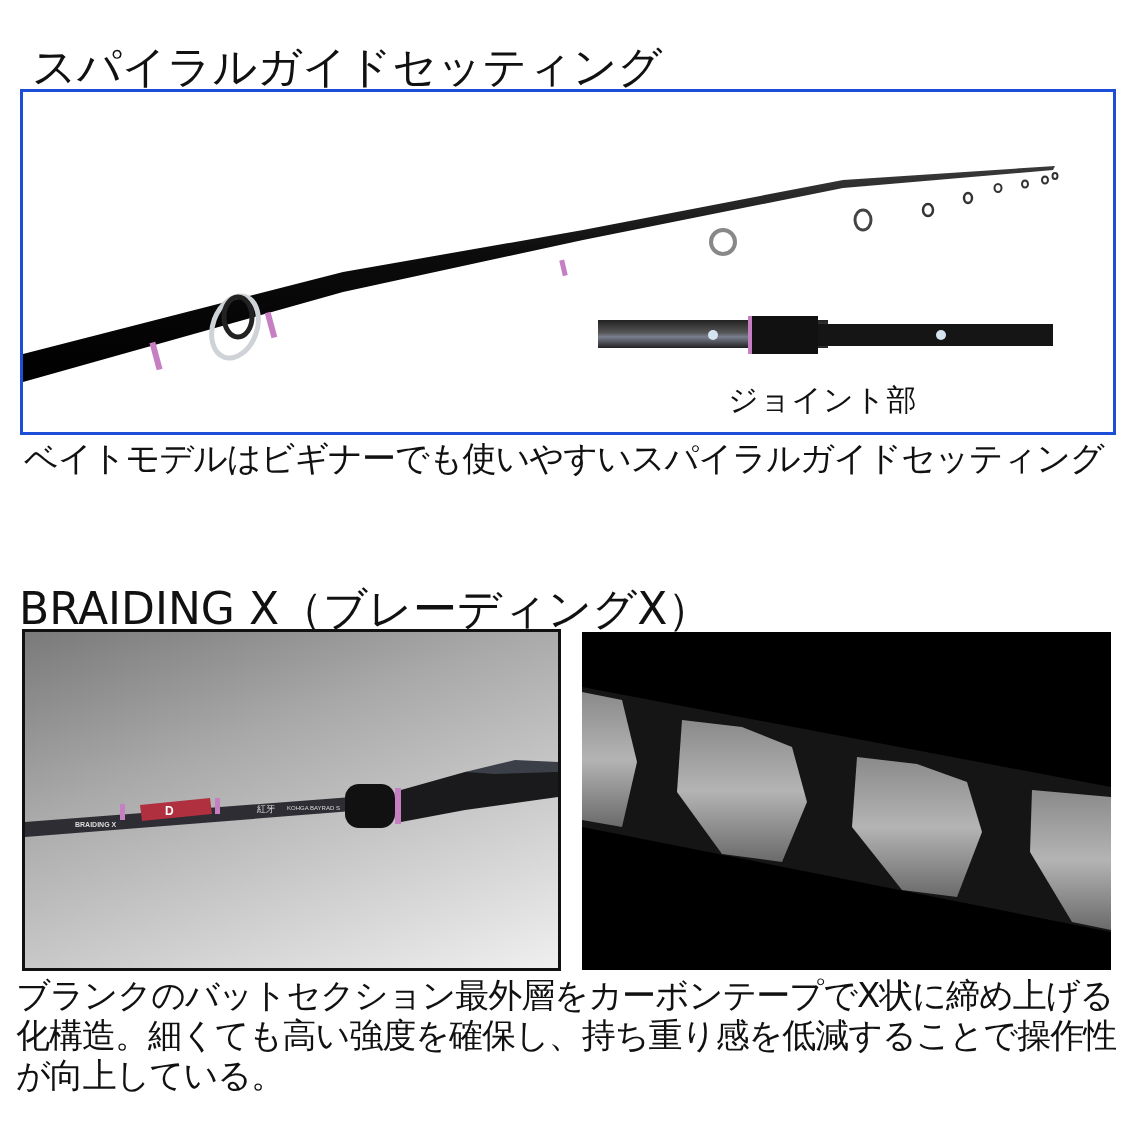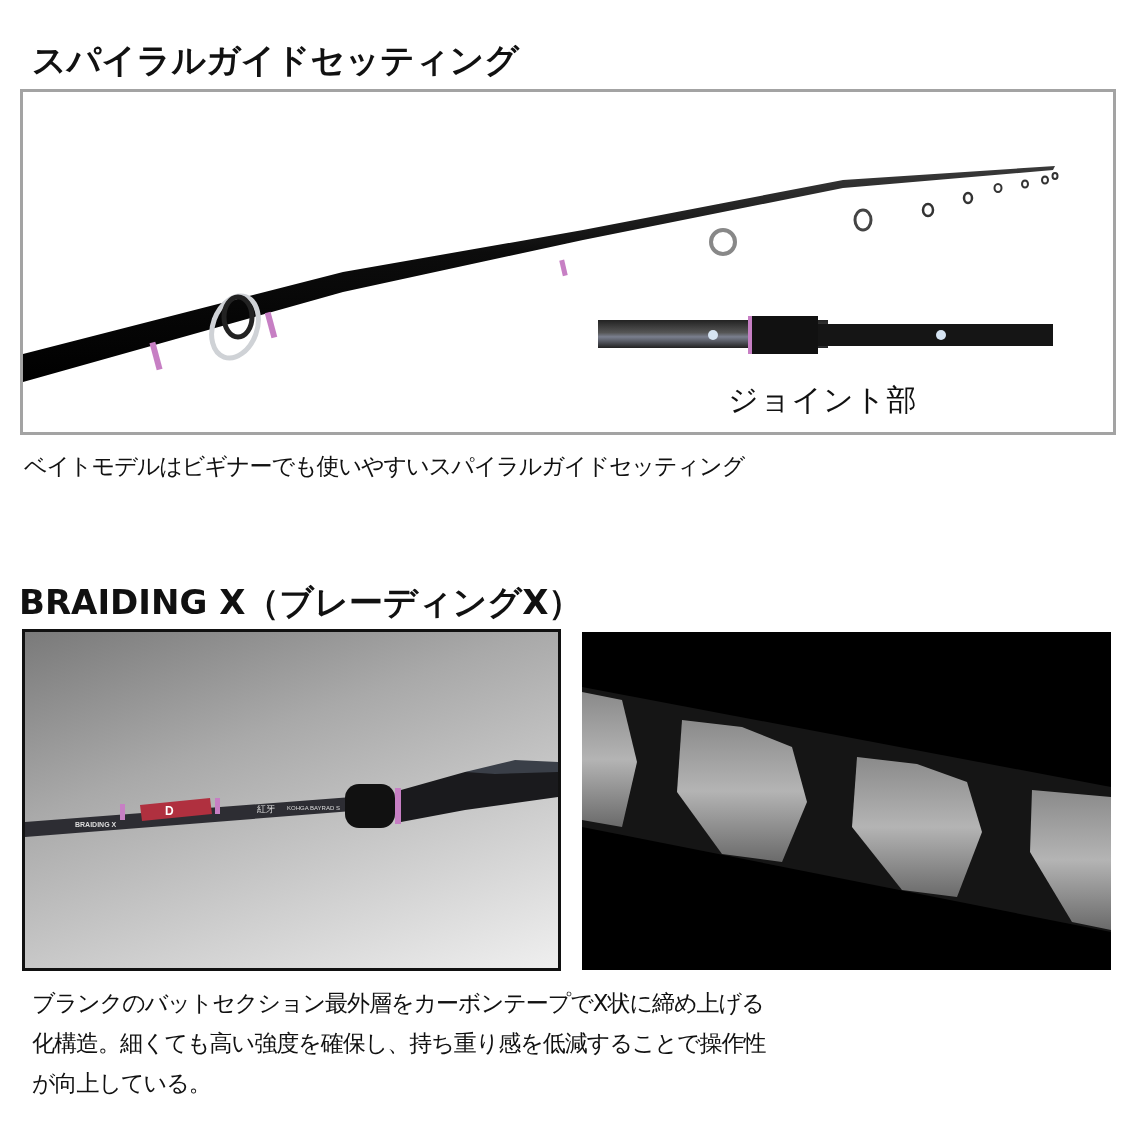--- a/index.html
+++ b/index.html
@@ -1,23 +1,23 @@
 <!DOCTYPE html>
 <html><head>
 <meta charset="utf-8">
 <style>
   html, body { margin:0; padding:0; background:#ffffff; }
   body { width:1134px; height:1134px; position:relative; overflow:hidden;
          font-family:"DejaVu Sans", "Liberation Sans", sans-serif; color:#111; }
   .abs { position:absolute; }
-  .h-title { font-weight:bold; font-size:34px; letter-spacing:0px; white-space:nowrap; }
-  .body-text { font-size:23px; line-height:40px; white-space:nowrap; letter-spacing:-1px;margin-top:8px; }
+  .h-title { font-weight:normal; font-size:44px; letter-spacing:0px; white-space:nowrap; }
+  .body-text { font-size:34px; line-height:40px; white-space:nowrap; letter-spacing:-1px; }
 
   
-  #frame1 { left:20px; top:89px; width:1090px; height:340px; border:3px solid #a3a3a3; background:#fff; overflow:hidden; }
+  #frame1 { left:20px; top:89px; width:1090px; height:340px; border:3px solid #1d4ed8; background:#fff; overflow:hidden; }
   #frame1 svg { position:absolute; left:0; top:0; }
   #joint-label { position:absolute; left:705px; top:288px; font-size:30px; letter-spacing:1px; }
 
   
   #frame2 { left:22px; top:629px; width:533px; height:336px; border:3px solid #111;
             background:linear-gradient(160deg,#7a7a7a 0%,#a9a9a9 35%,#cfcfcf 70%,#efefef 100%); overflow:hidden; }
   #frame2 svg, #frame3 svg { position:absolute; left:0; top:0; }
   #frame3 { left:582px; top:632px; width:529px; height:338px; background:#000; overflow:hidden; }
 </style>
 </head>
@@ -103,17 +103,17 @@
       </linearGradient>
     </defs>
     <polygon points="0,55 529,155 529,300 0,195" fill="#151515"></polygon>
     <polygon points="0,60 40,68 55,130 40,195 0,188" fill="url(#tape)"></polygon>
     <polygon points="100,88 160,95 210,115 225,170 200,230 140,222 95,160" fill="url(#tape)"></polygon>
     <polygon points="275,125 335,132 385,150 400,200 375,265 320,258 270,195" fill="url(#tape)"></polygon>
     <polygon points="450,158 529,165 529,298 490,290 448,220" fill="url(#tape)"></polygon>
   </svg>
 </div>
 
-<div class="abs body-text" style="left:32px; top:975px;">
+<div class="abs body-text" style="left:16px; top:975px;">
   <div>ブランクのバットセクション最外層をカーボンテープでX状に締め上げる</div>
   <div>化構造。細くても高い強度を確保し、持ち重り感を低減することで操作性</div>
   <div>が向上している。</div>
 </div>
 
 </body></html>

